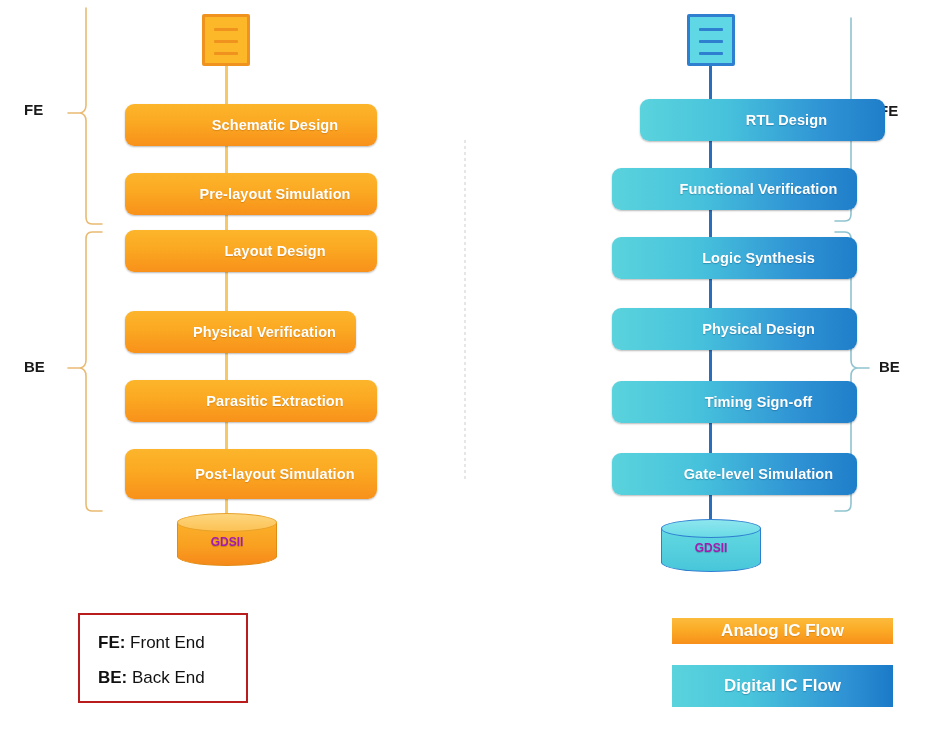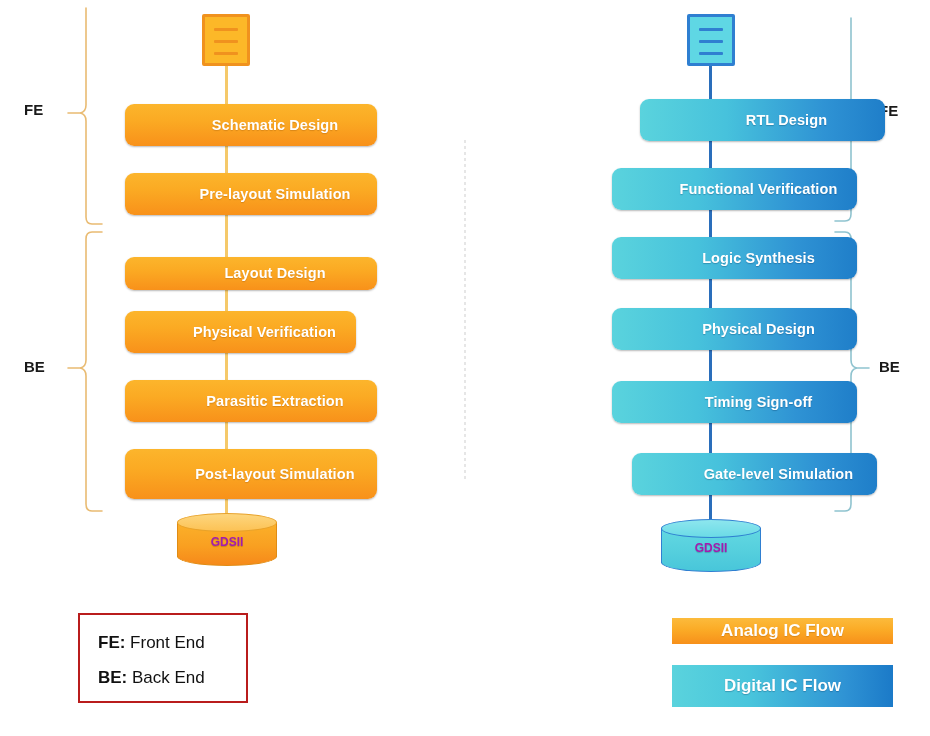--- a/index.html
+++ b/index.html
@@ -204,21 +204,21 @@
     <div class="line l2"></div>
     <div class="line l3"></div>
   </div>
 
   <div class="pbox analog" style="left:125px; top:104px; width:204px; height:42px;">
     <span>Schematic Design</span>
   </div>
   <div class="pbox analog" style="left:125px; top:173px; width:204px; height:42px;">
     <span>Pre-layout Simulation</span>
   </div>
-  <div class="pbox analog" style="left:125px; top:257px; width:204px; height:33px;">
+  <div class="pbox analog" style="left:125px; top:230px; width:204px; height:42px;">
     <span>Layout Design</span>
   </div>
   <div class="pbox analog" style="left:125px; top:311px; width:183px; height:42px;">
     <span>Physical Verification</span>
   </div>
   <div class="pbox analog" style="left:125px; top:380px; width:204px; height:42px;">
     <span>Parasitic Extraction</span>
   </div>
   <div class="pbox analog" style="left:125px; top:449px; width:204px; height:50px;">
     <span>Post-layout Simulation</span>
@@ -256,21 +256,21 @@
   </div>
   <div class="pbox digital" style="left:612px; top:237px; width:197px; height:42px;">
     <span>Logic Synthesis</span>
   </div>
   <div class="pbox digital" style="left:612px; top:308px; width:197px; height:42px;">
     <span>Physical Design</span>
   </div>
   <div class="pbox digital" style="left:612px; top:381px; width:197px; height:42px;">
     <span>Timing Sign-off</span>
   </div>
-  <div class="pbox digital" style="left:612px; top:453px; width:197px; height:42px;margin-left:20px;">
+  <div class="pbox digital" style="left:612px; top:453px; width:197px; height:42px;">
     <span>Gate-level Simulation</span>
   </div>
 
   <div class="cyl digital" style="left:661px; top:519px; width:100px; height:56px;">
     <div class="body"></div>
     <div class="top"></div>
     <div class="cap-label">GDSII</div>
   </div>
 
   <svg class="bracket" style="left:833px; top:14px;" width="48" height="212" viewBox="0 0 48 212">

